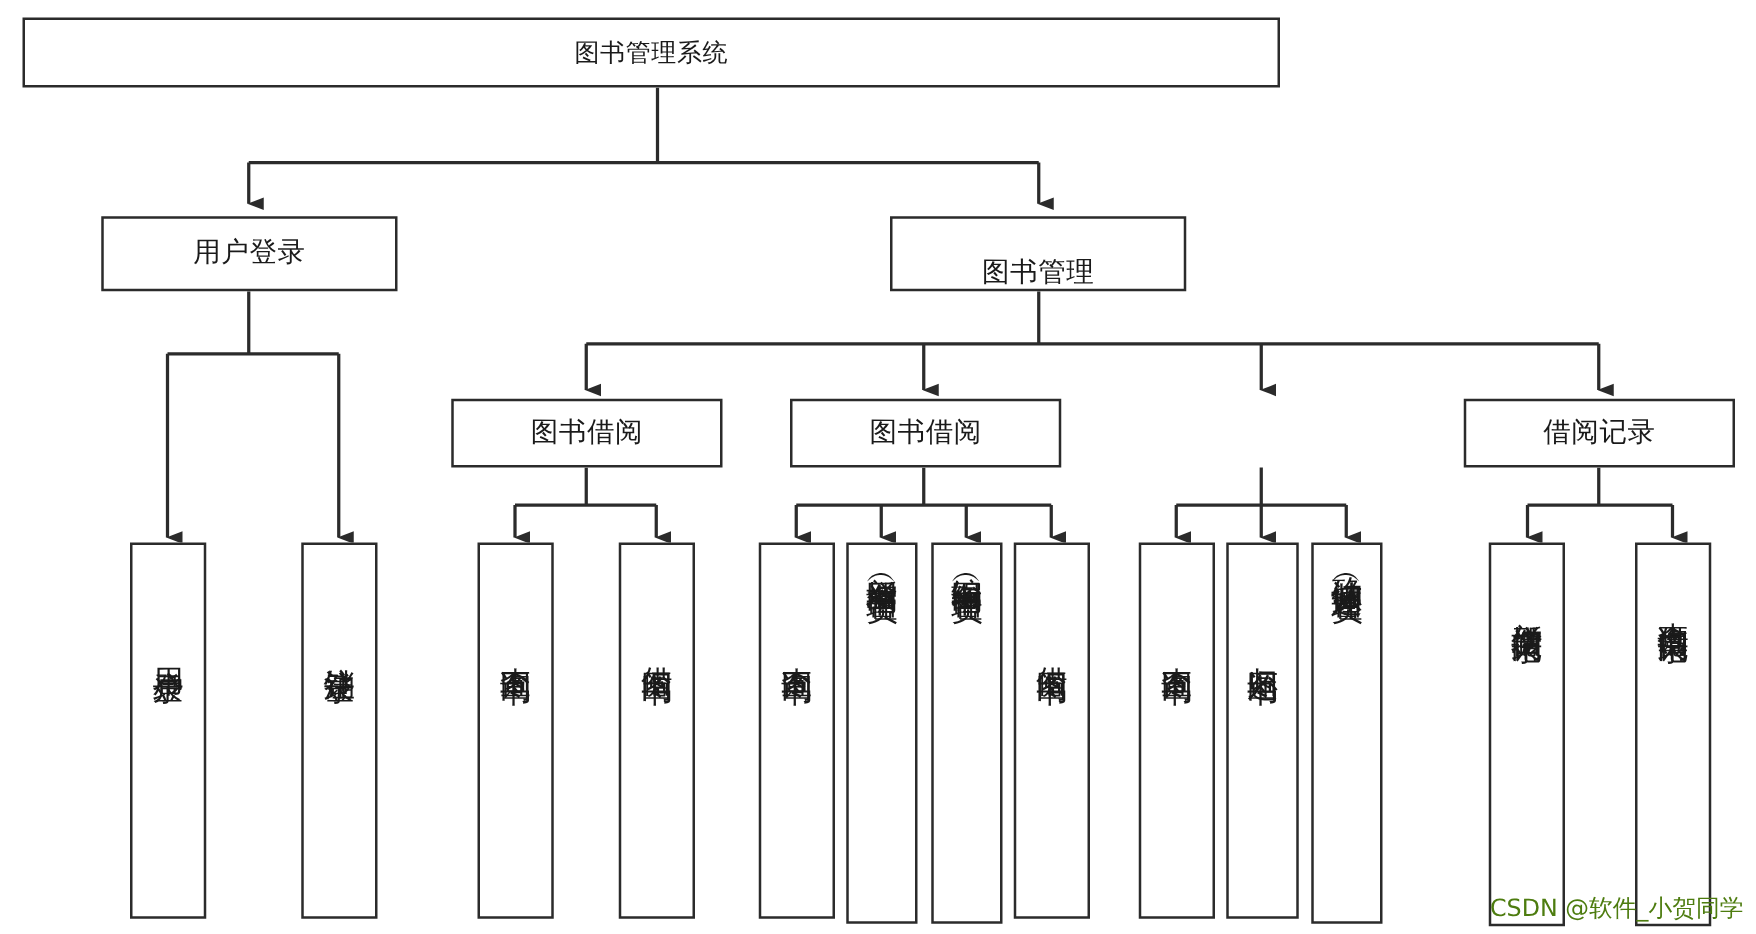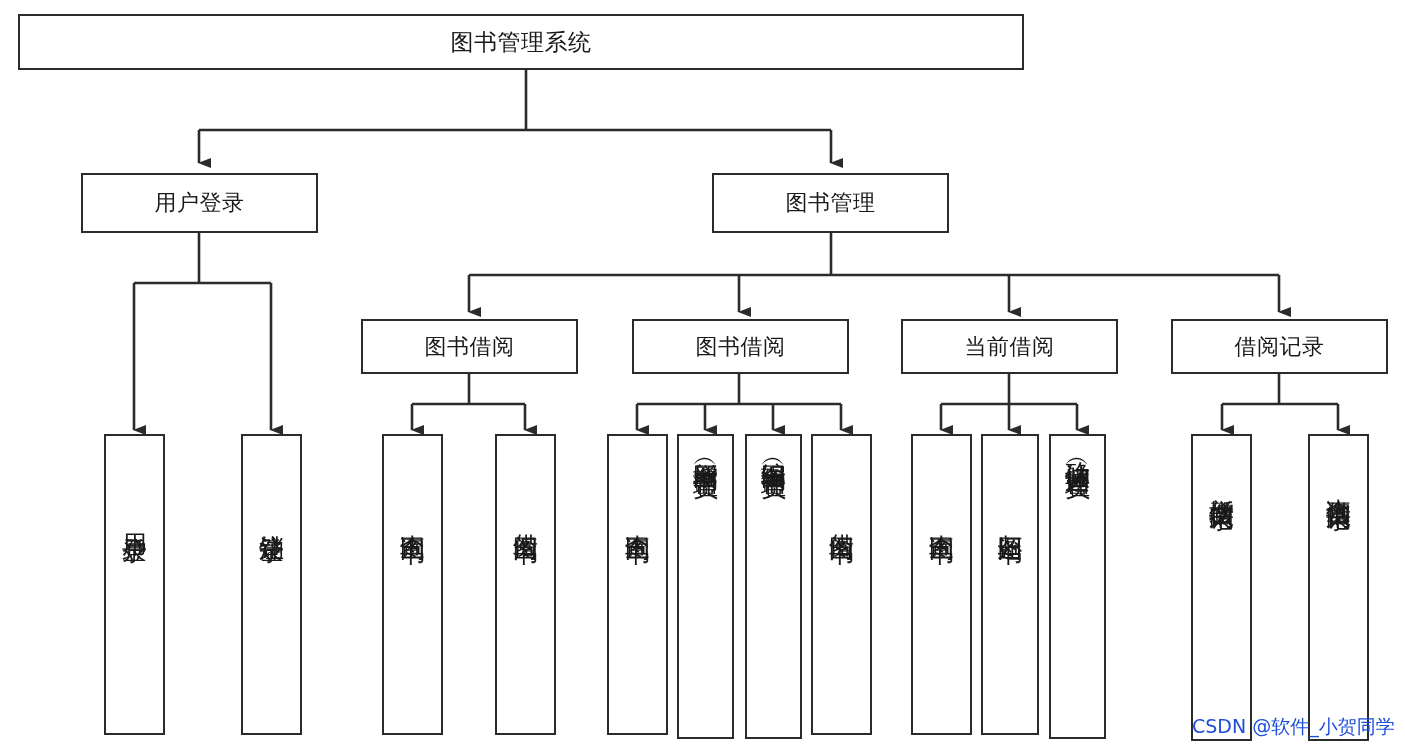--- a/index.html
+++ b/index.html
@@ -37,41 +37,41 @@
     color: #1a1a1a;
     line-height: 1.14;
     text-align: center;
     letter-spacing: 0.5px;
   }
   
   .node.horiz .lbl {
     font-size: 22px;
     white-space: nowrap;
   }
-  .node.root .lbl { font-size: 23px; }
+  .node.root .lbl { font-size: 20px; }
   
   .node.vert {
     align-items: flex-start;
     justify-content: center;
     padding-top: 0;
   }
   .node.vert .lbl {
     writing-mode: vertical-rl;
     text-orientation: upright;
     font-size: 25px;
     line-height: 1.0;
     letter-spacing: 2px;
     white-space: nowrap;
   }
   .node.vert.mid .lbl { margin-top: 78px; }
   .node.vert.top .lbl { margin-top: 6px; }
   .node.vert.near .lbl { margin-top: 42px; }
   .watermark {
     position: absolute;
-    color: #1d4ed8;
+    color: #4d7c0f;
     font-size: 19px;
     white-space: nowrap;
     font-family: "DejaVu Sans", "Liberation Sans", sans-serif;
   }
 </style>
 </head>
 <body>
 
 <div id="canvas">
 
@@ -126,32 +126,29 @@
     </g>
   </svg>
 
   <div class="node horiz root" style="left:18px; top:14px; width:1006px; height:56px;">
     <span class="lbl">图书管理系统</span>
   </div>
 
   <div class="node horiz" style="left:81px; top:173px; width:237px; height:60px;">
     <span class="lbl">用户登录</span>
   </div>
-  <div class="node horiz" style="left:712px; top:173px; width:237px; height:60px;">
+  <div class="node horiz" style="left:712px; top:173px; width:237px; height:60px;align-items:flex-end;">
     <span class="lbl">图书管理</span>
   </div>
 
   <div class="node horiz" style="left:361px; top:319px; width:217px; height:55px;">
     <span class="lbl">图书借阅</span>
   </div>
   <div class="node horiz" style="left:632px; top:319px; width:217px; height:55px;align-items:center;">
     <span class="lbl">图书借阅</span>
-  </div>
-  <div class="node horiz" style="left:901px; top:319px; width:217px; height:55px;">
-    <span class="lbl">当前借阅</span>
   </div>
   <div class="node horiz" style="left:1171px; top:319px; width:217px; height:55px;">
     <span class="lbl">借阅记录</span>
   </div>
 
   <div class="node vert mid" style="left:104px; top:434px; width:61px; height:301px;">
     <span class="lbl">用户登录</span>
   </div>
   <div class="node vert mid" style="left:241px; top:434px; width:61px; height:301px;">
     <span class="lbl">注销登录</span>

